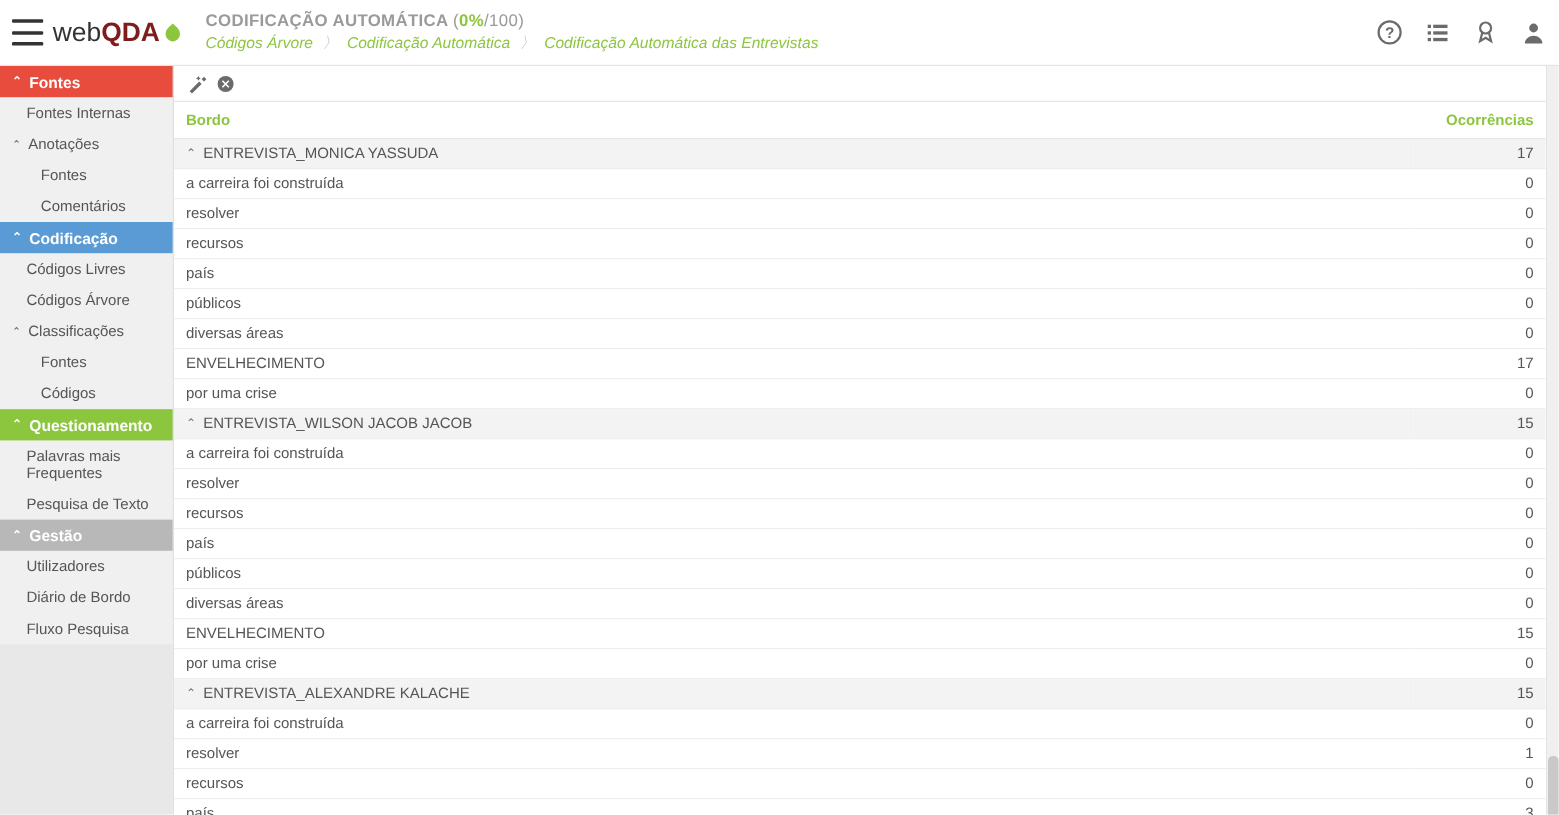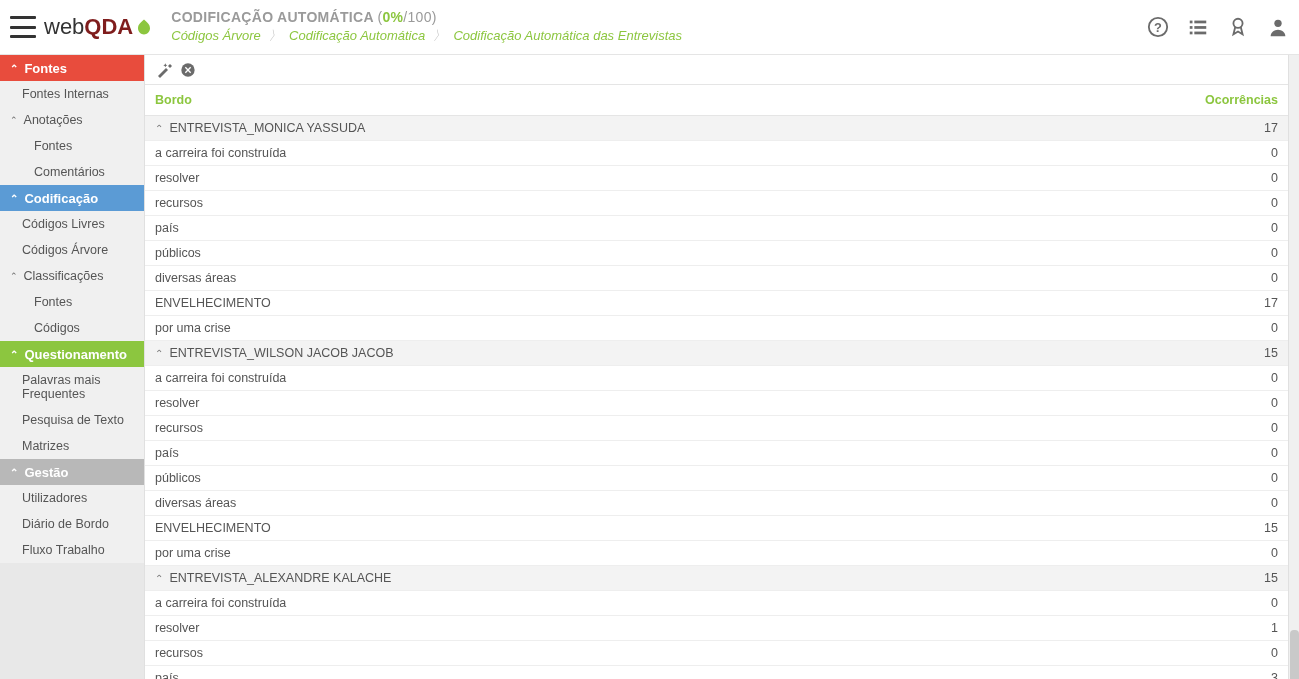--- a/index.html
+++ b/index.html
@@ -147,29 +147,28 @@
       </div>
     <div class="side-item sub">Fontes</div>
     <div class="side-item sub">Códigos</div>
 
     <div class="side-section-head head-quest">
         <span class="chev">⌃</span>
         <span>Questionamento</span>
       </div>
     <div class="side-item">Palavras mais Frequentes</div>
     <div class="side-item">Pesquisa de Texto</div>
-    <div class="side-item">Matrizes</div>
 
     <div class="side-section-head head-gestao">
         <span class="chev">⌃</span>
         <span>Gestão</span>
       </div>
     <div class="side-item">Utilizadores</div>
     <div class="side-item">Diário de Bordo</div>
-    <div class="side-item">Fluxo Trabalho</div>
+    <div class="side-item">Fluxo Pesquisa</div>
     <div class="side-filler"></div>
   </div>
 
   <div class="content">
     <div class="toolbar">
       <div class="tb-ic">
           <svg viewBox="0 0 24 24" width="16" height="16">
             <path d="M3 21l12-12 3 3L6 24zM18 6l3-3 3 3-3 3z"></path>
             <path d="M14 2l1 2 2 1-2 1-1 2-1-2-2-1 2-1z"></path>
           </svg>

